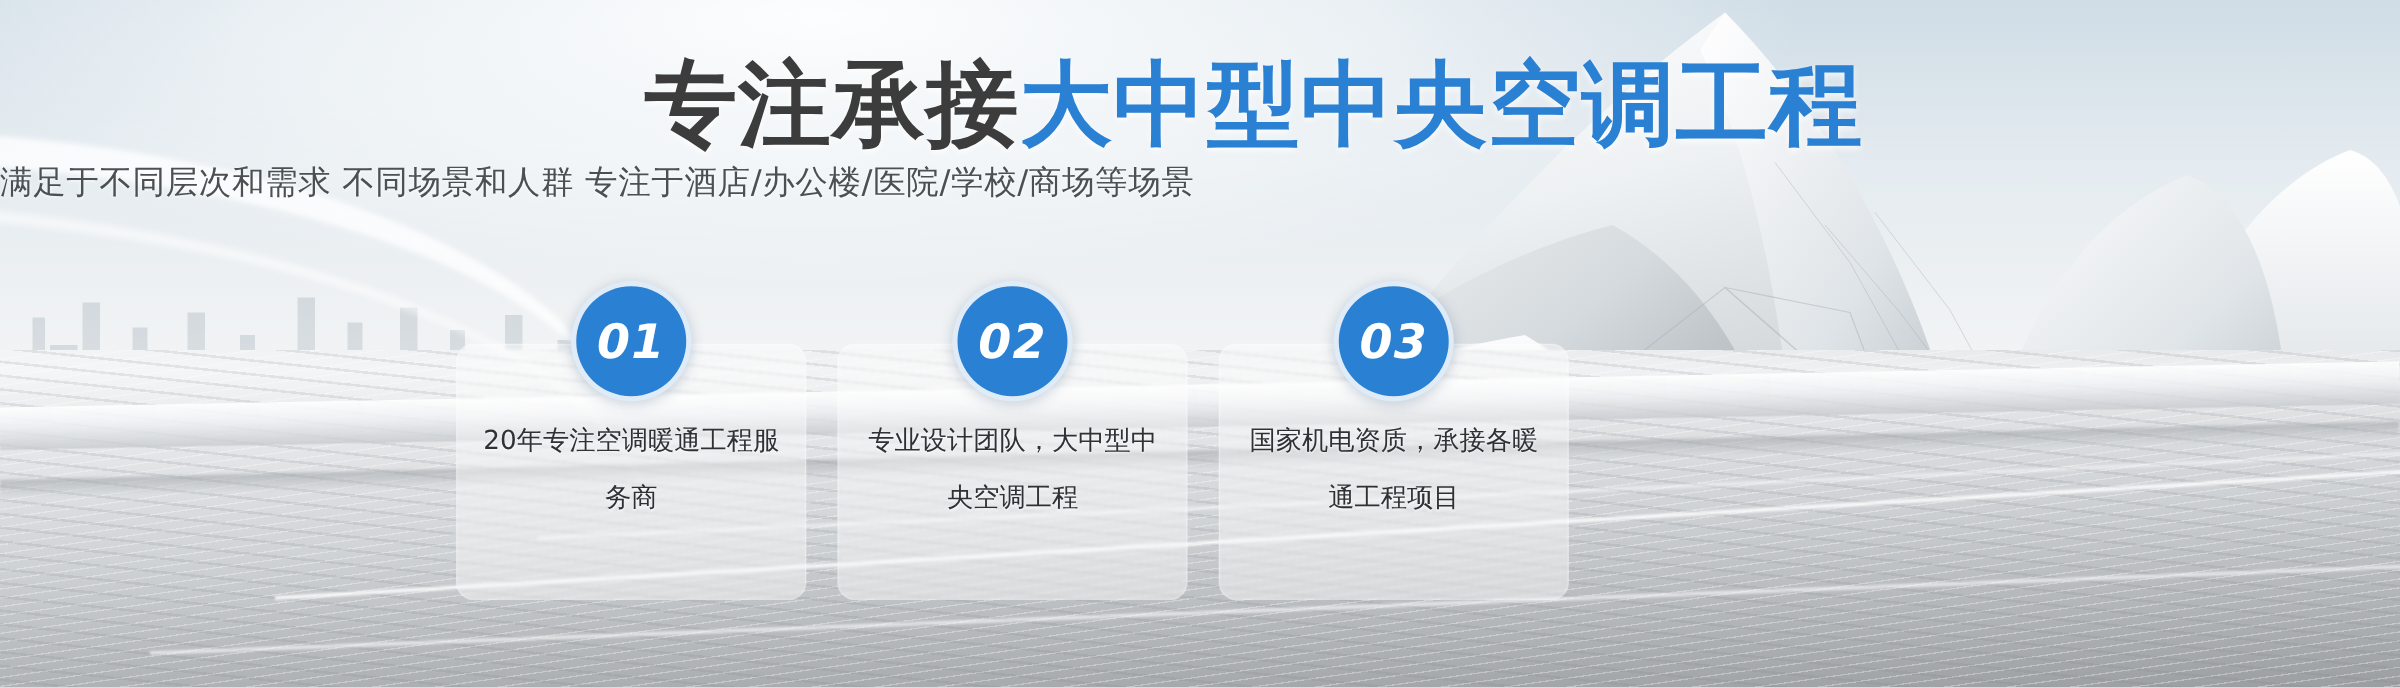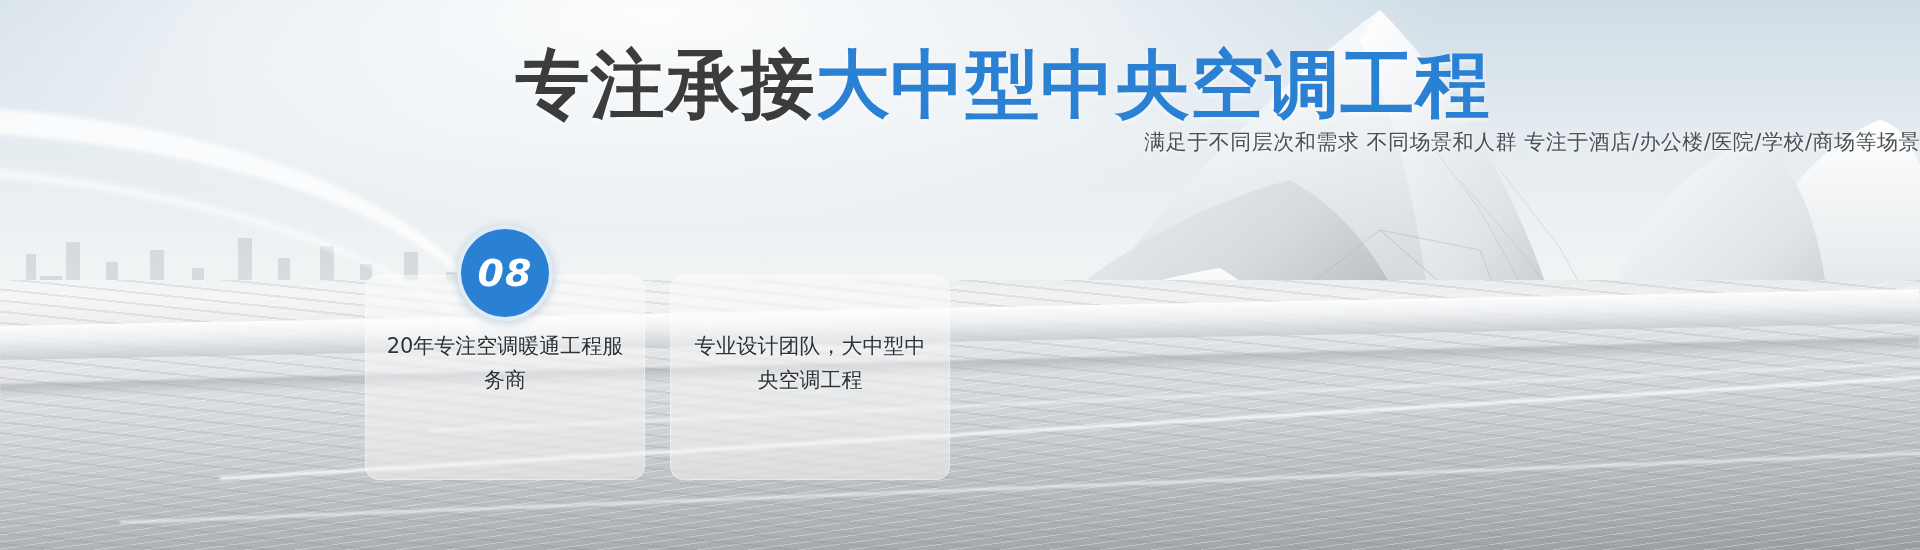--- a/index.html
+++ b/index.html
@@ -80,23 +80,23 @@
   .headline{
     position:absolute;left:0;top:44px;width:1920px;text-align:center;
     font-family:"DejaVu Sans","Liberation Sans",sans-serif;
     font-weight:bold;font-size:74px;line-height:80px;letter-spacing:1px;
     white-space:nowrap;
     padding-left:43px;
   }
   .headline .dark{color:#3c3c3c;text-shadow:0 2px 5px rgba(255,255,255,.75);}
   .headline .blue{color:#2a80d2;text-shadow:0 2px 5px rgba(255,255,255,.75);}
   .subtitle{
-    position:absolute;left:0;top:128px;width:1920px;text-align:right;
+    position:absolute;left:0;top:128px;width:1920px;text-align:left;
     font-family:"DejaVu Sans","Liberation Sans",sans-serif;
-    font-size:21px;letter-spacing:.5px;color:#4a5054;white-space:nowrap;
+    font-size:26px;letter-spacing:.5px;color:#4a5054;white-space:nowrap;
     text-shadow:0 1px 3px rgba(255,255,255,.9);
   }
 
   
   .features{
     position:absolute;left:365px;top:225px;width:1200px;height:300px;
     display:flex;justify-content:flex-start;gap:25px;
   }
   .feature{position:relative;width:280px;}
   .badge{
@@ -115,21 +115,21 @@
     border-radius:14px;
     background:rgba(255,255,255,.42);
     box-shadow:inset 0 0 0 1px rgba(255,255,255,.35);
     backdrop-filter:blur(1px);
     z-index:1;
   }
   .card-text{
     position:absolute;left:16px;top:104px;width:248px;
     text-align:center;
     font-family:"DejaVu Sans","Liberation Sans",sans-serif;
-    font-size:21px;line-height:34px;color:#2e3235;
+    font-size:21px;line-height:46px;color:#2e3235;
     text-shadow:0 1px 2px rgba(255,255,255,.8);
     z-index:2;
   }
 </style>
 </head>
 <body>
 
 <div id="banner">
 
   <div class="sky-tint"></div>
@@ -229,25 +229,31 @@
 
   <div class="headline">
     <span class="dark">专注承接</span><span class="blue">大中型中央空调工程</span>
   </div>
   <div class="subtitle">满足于不同层次和需求  不同场景和人群  专注于酒店/办公楼/医院/学校/商场等场景</div>
 
   <div class="features">
 
     <div class="feature">
       <div class="card"></div>
-      <div class="badge">08</div>
+      <div class="badge">01</div>
       <div class="card-text">20年专注空调暖通工程服务商</div>
     </div>
 
     <div class="feature">
       <div class="card"></div>
+      <div class="badge">02</div>
       <div class="card-text">专业设计团队，大中型中央空调工程</div>
     </div>
 
+    <div class="feature">
+      <div class="card"></div>
+      <div class="badge">03</div>
+      <div class="card-text">国家机电资质，承接各暖通工程项目</div>
+    </div>
 
 
   </div>
 </div>
 
 </body></html>

